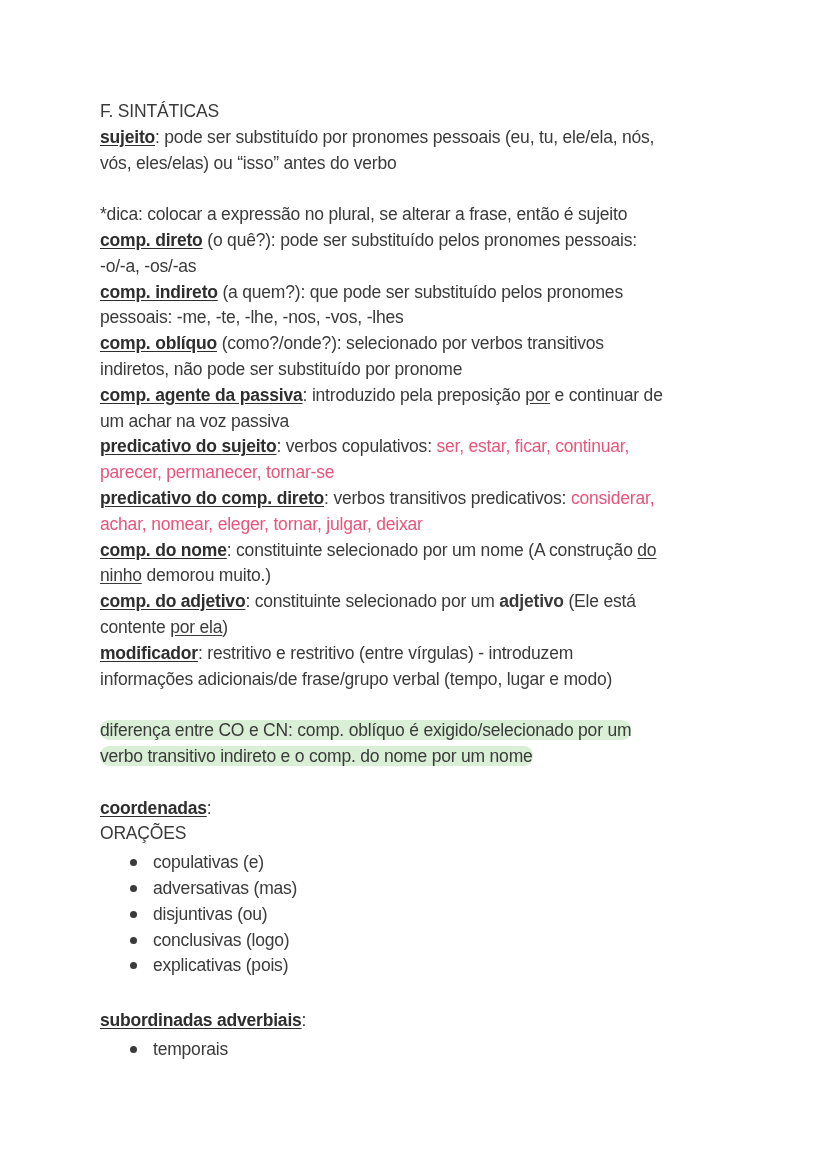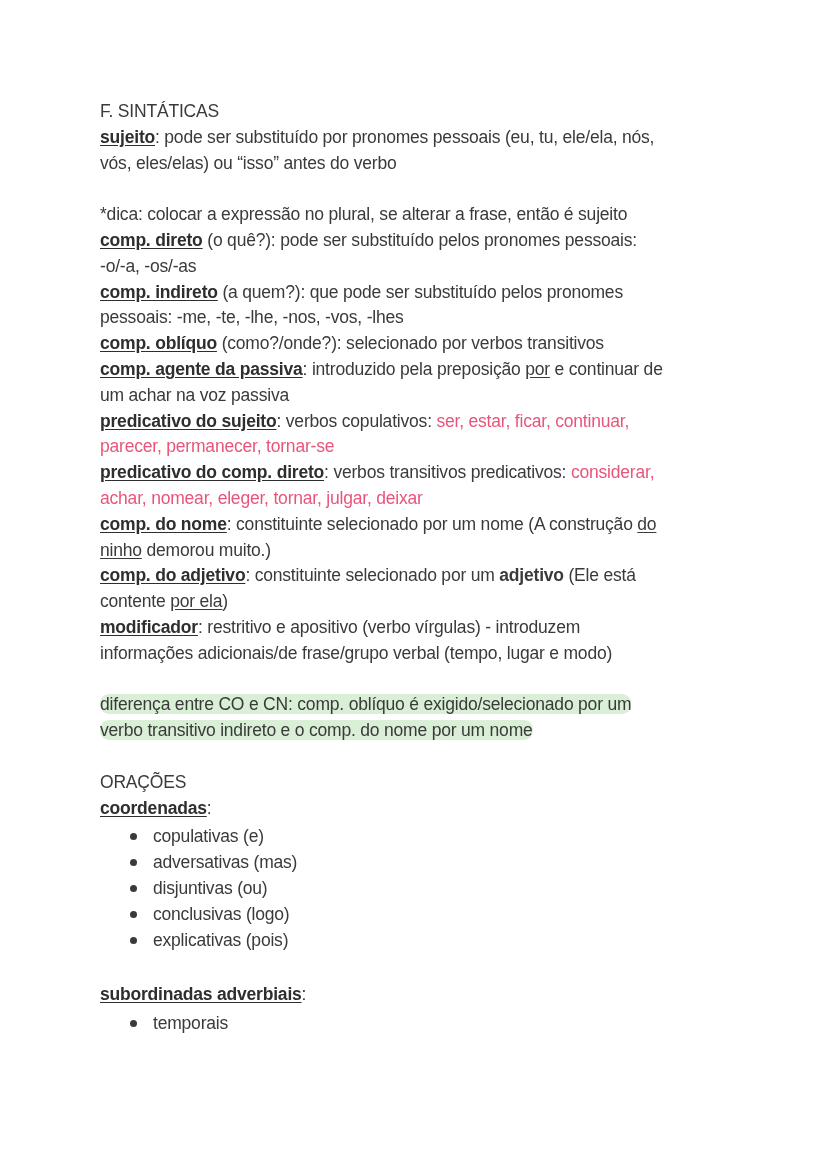--- a/index.html
+++ b/index.html
@@ -71,49 +71,50 @@
 
   <span class="line">*dica: colocar a expressão no plural, se alterar a frase, então é sujeito</span>
 
   <span class="line"><span class="term">comp. direto</span><span> (o quê?): pode ser substituído pelos pronomes pessoais:</span></span>
   <span class="line">-o/-a, -os/-as</span>
 
   <span class="line"><span class="term">comp. indireto</span><span> (a quem?): que pode ser substituído pelos pronomes</span></span>
   <span class="line">pessoais: -me, -te, -lhe, -nos, -vos, -lhes</span>
 
   <span class="line"><span class="term">comp. oblíquo</span><span> (como?/onde?): selecionado por verbos transitivos</span></span>
+  <span class="line">indiretos, não pode ser substituído por pronome</span>
 
   <span class="line"><span class="term">comp. agente da passiva</span><span>: introduzido pela preposição </span><span class="u">por</span><span> e continuar de</span></span>
   <span class="line">um achar na voz passiva</span>
 
   <span class="line"><span class="term">predicativo do sujeito</span><span>: verbos copulativos: </span><span class="pink">ser, estar, ficar, continuar,</span></span>
   <span class="line pink">parecer, permanecer, tornar-se</span>
 
   <span class="line"><span class="term">predicativo do comp. direto</span><span>: verbos transitivos predicativos: </span><span class="pink">considerar,</span></span>
   <span class="line pink">achar, nomear, eleger, tornar, julgar, deixar</span>
 
   <span class="line"><span class="term">comp. do nome</span><span>: constituinte selecionado por um nome (A construção </span><span class="u">do</span></span>
   <span class="line"><span class="u">ninho</span><span> demorou muito.)</span></span>
 
   <span class="line"><span class="term">comp. do adjetivo</span><span>: constituinte selecionado por um </span><span class="b">adjetivo</span><span> (Ele está</span></span>
   <span class="line"><span>contente </span><span class="u">por ela</span><span>)</span></span>
 
-  <span class="line"><span class="term">modificador</span><span>: restritivo e apositivo (verbo vírgulas) - introduzem</span></span>
+  <span class="line"><span class="term">modificador</span><span>: restritivo e restritivo (entre vírgulas) - introduzem</span></span>
   <span class="line">informações adicionais/de frase/grupo verbal (tempo, lugar e modo)</span>
 
   <span class="blank"></span>
 
   <span class="line"><span class="hl">diferença entre CO e CN: comp. oblíquo é exigido/selecionado por um</span></span>
   <span class="line"><span class="hl">verbo transitivo indireto e o comp. do nome por um nome</span></span>
 
   <span class="blank"></span>
 
+  <span class="line"><span class="term">coordenadas</span><span>:</span></span>
+
   <span class="line">ORAÇÕES</span>
-
-  <span class="line"><span class="term">coordenadas</span><span>:</span></span>
 
   <ul class="bullets">
     <li><span class="dot"></span><span>copulativas (e)</span></li>
     <li><span class="dot"></span><span>adversativas (mas)</span></li>
     <li><span class="dot"></span><span>disjuntivas (ou)</span></li>
     <li><span class="dot"></span><span>conclusivas (logo)</span></li>
     <li><span class="dot"></span><span>explicativas (pois)</span></li>
   </ul>
 
   <span class="blank"></span>

